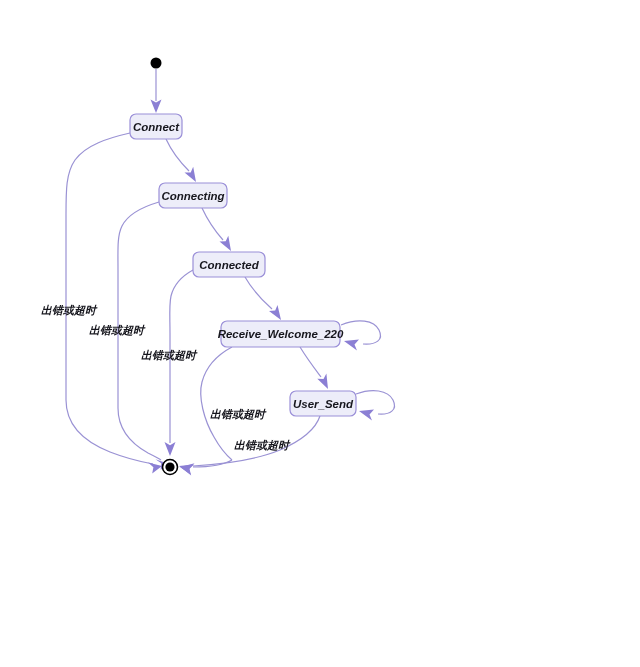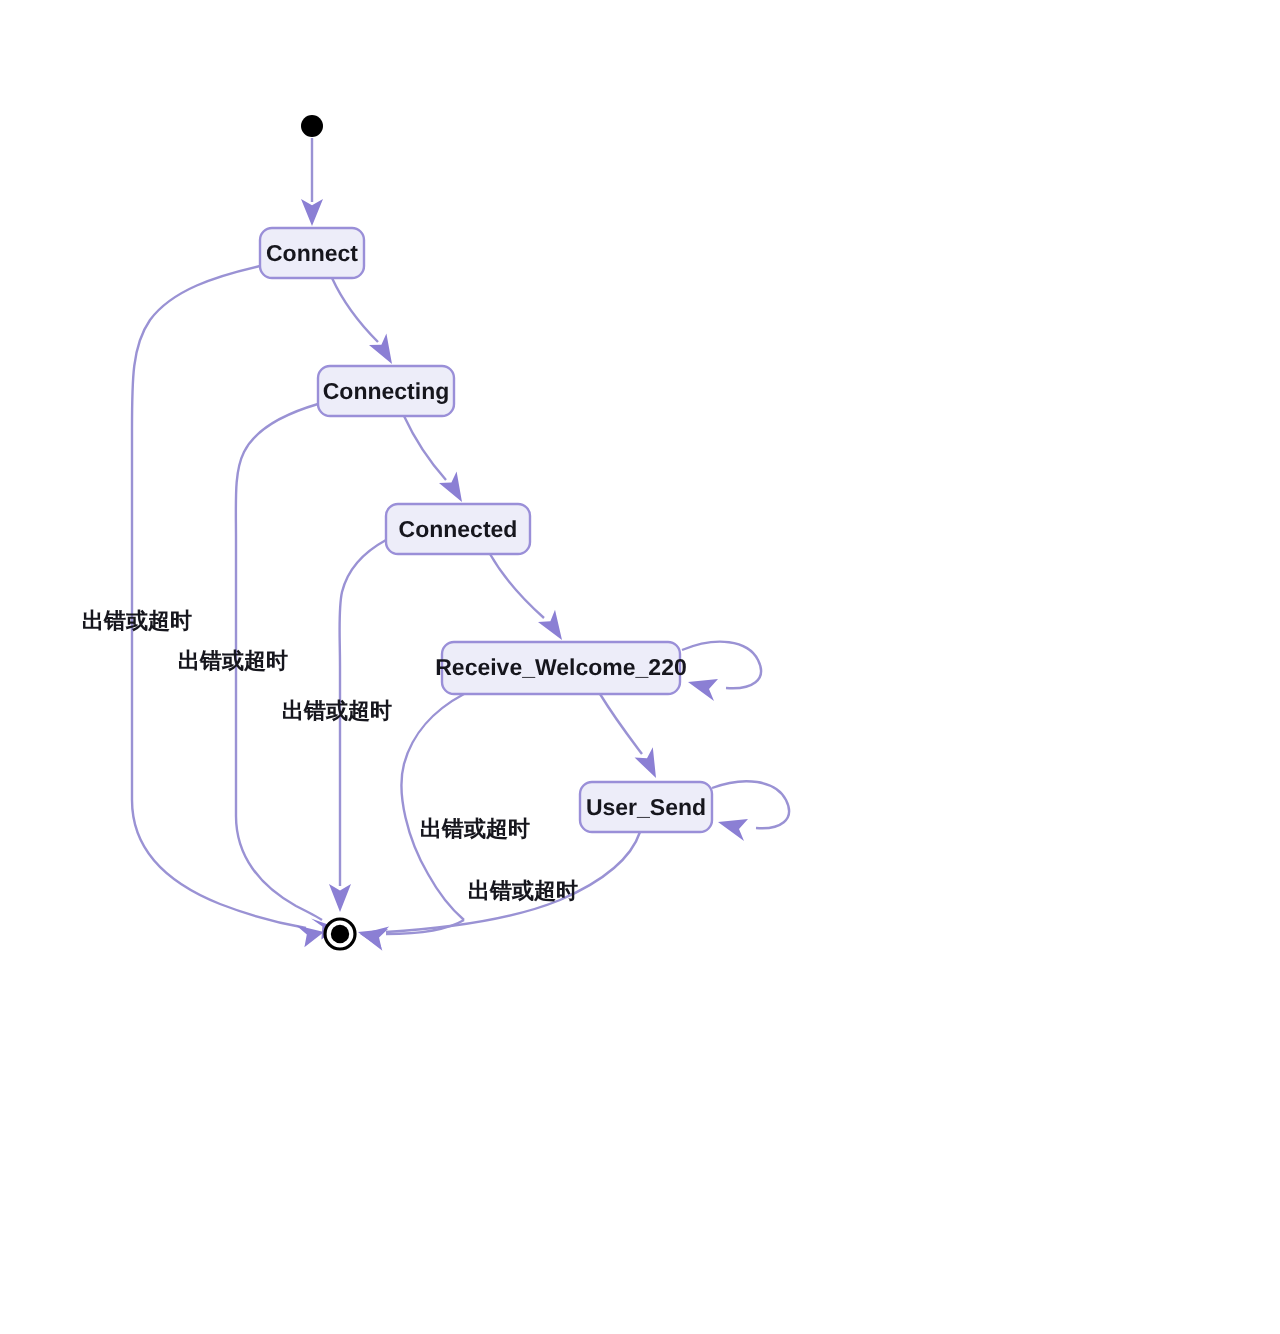--- a/index.html
+++ b/index.html
@@ -11,20 +11,21 @@
     width: 640px;
     height: 667px;
     overflow: hidden;
     font-family: "Liberation Sans", sans-serif;
   }
   #diagram-canvas {
     position: relative;
     width: 640px;
     height: 667px;
     background: #ffffff;
+    font-style: italic;
   }
   svg.diagram-svg {
     position: absolute;
     top: 0;
     left: 0;
     width: 640px;
     height: 667px;
     overflow: visible;
   }
   .edge-path {

